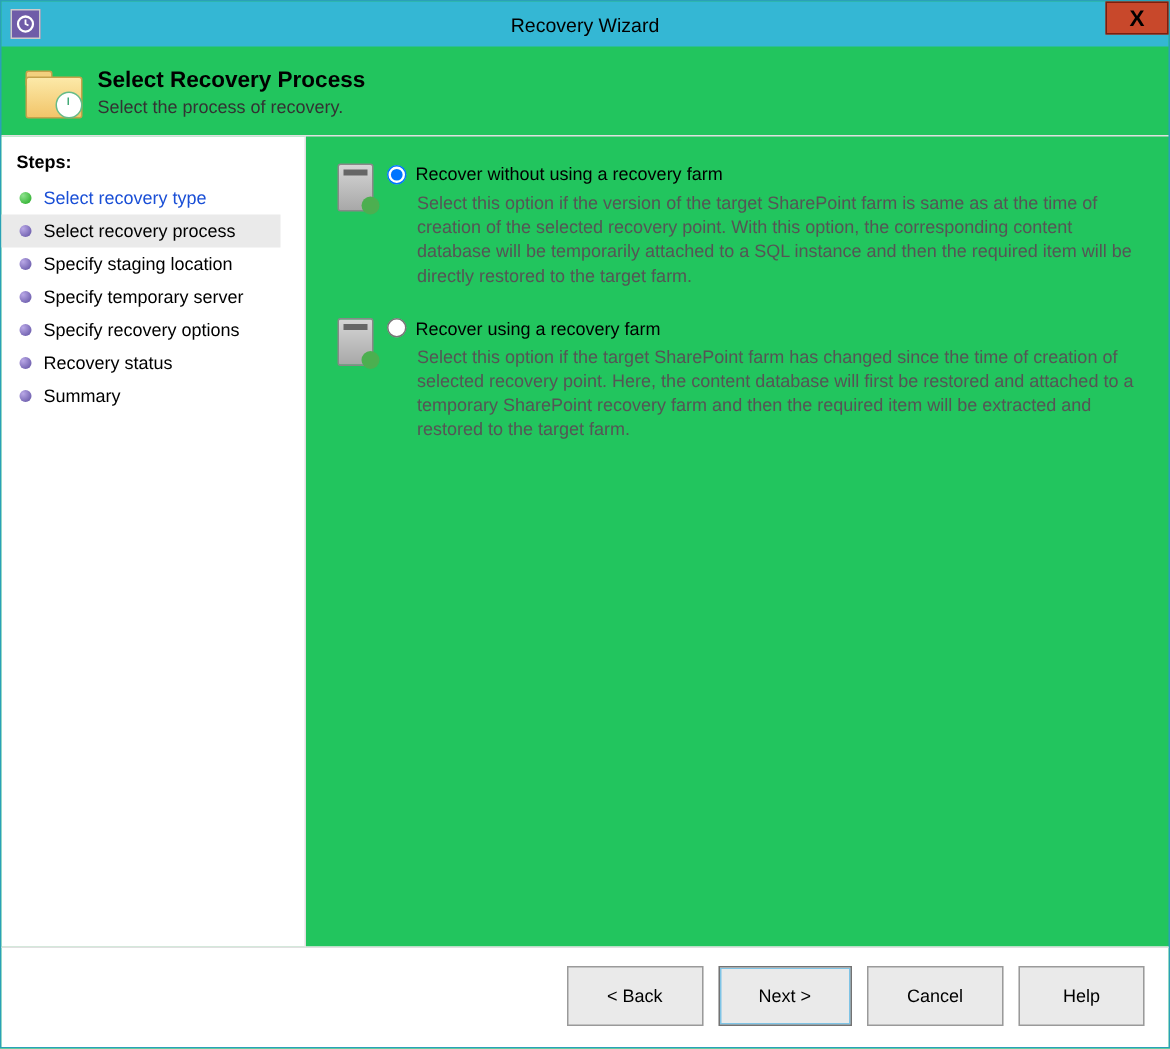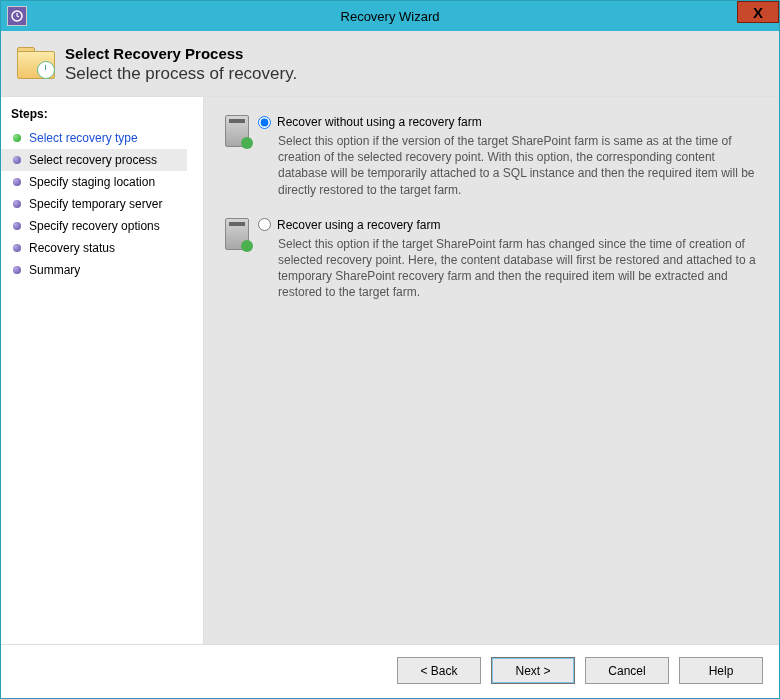--- a/index.html
+++ b/index.html
@@ -10,21 +10,21 @@
     font-family: "Segoe UI", Tahoma, sans-serif;
     font-size: 12px;
     background: #ffffff;
     overflow: hidden;
   }
   .window {
     width: 780px;
     height: 699px;
     display: flex;
     flex-direction: column;
-    background: #e5e5e5;
+    background: #22c55e;
     border: 1px solid #2aa0b8;
     box-sizing: border-box;
   }
   
   .titlebar {
     height: 30px;
     background: #34b7d4;
     display: flex;
     align-items: center;
     position: relative;
@@ -92,21 +92,21 @@
   }
   .folder-icon .f-clock:after{
     content:""; position:absolute; left:7px; top:3px; width:1px; height:5px; background:#4a7;
   }
   .header-text .h-title {
     font-size: 15px;
     font-weight: bold;
     color: #000;
   }
   .header-text .h-sub {
-    font-size: 17px;
+    font-size: 12px;
     color: #333;
     margin-top: 2px;
   }
   
   .body-area {
     flex: 1;
     display: flex;
     border-top: 1px solid #e0e0e0;
     min-height: 0;
   }
@@ -195,26 +195,26 @@
   .footer {
     border-top: 1px solid #e0e0e0;
     padding: 12px 16px 14px 0;
     display:flex;
     justify-content:flex-end;
     gap:10px;
     background:#fff;
   }
   .btn {
     min-width: 84px;
-    height: 27px;
+    height: 40px;
     background: #eaeaea;
     border: 1px solid #9a9a9a;
     font-size: 12px;
     font-family: inherit;
-    padding: 0 10px;
+    padding: 0 26px;
     cursor: pointer;
     box-sizing: border-box;
   }
   .btn.primary {
     border: 1px solid #737373;
     box-shadow: inset 0 0 0 1px #7fc4e6;
   }
 </style>
 </head>
 <body>

